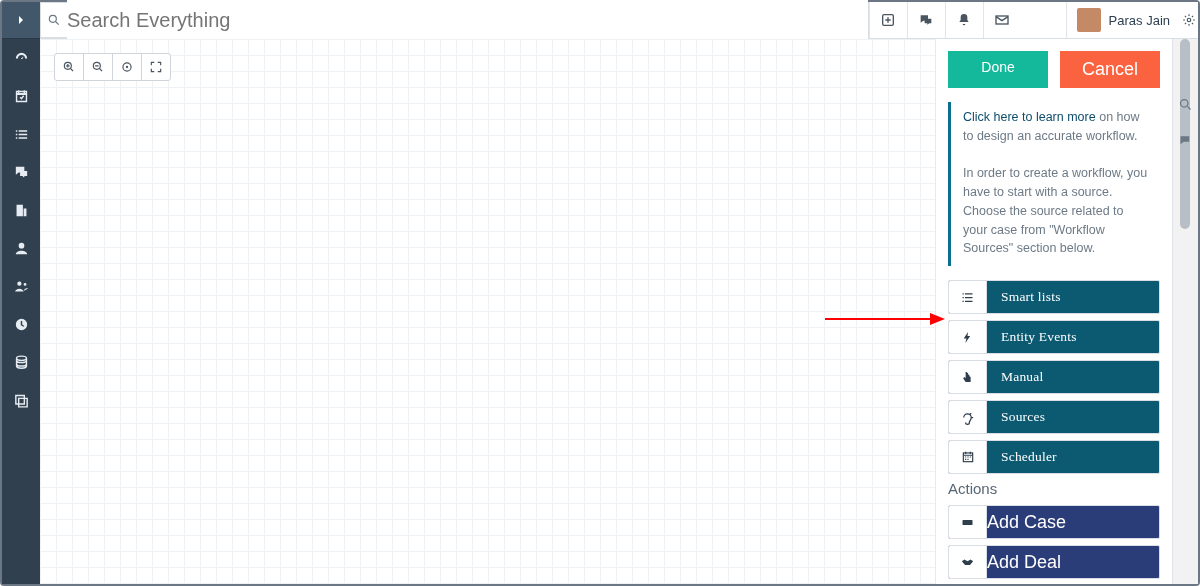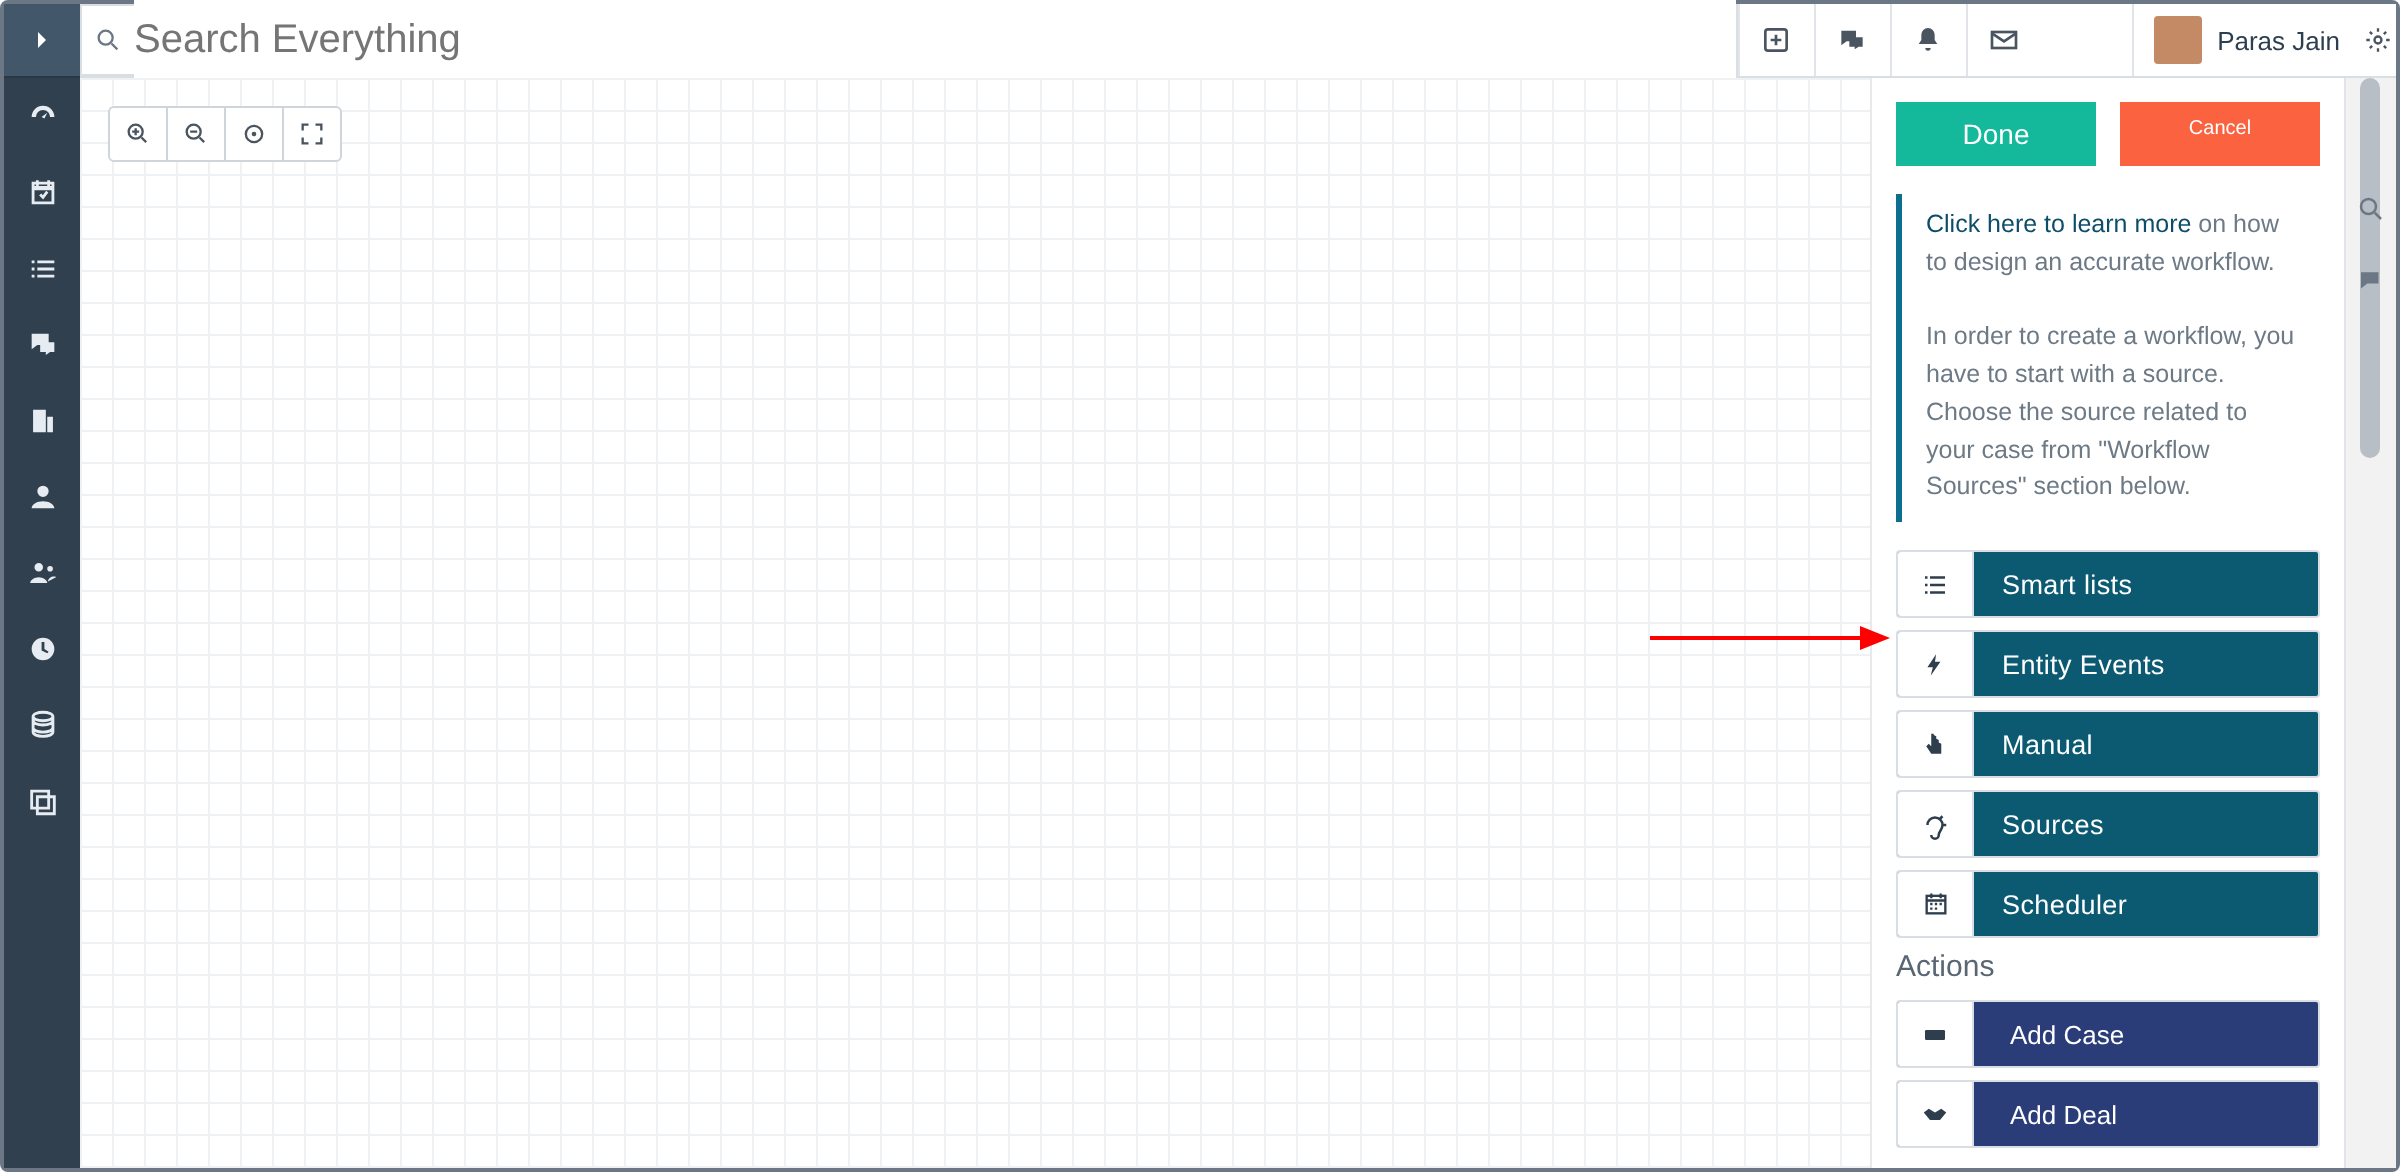--- a/index.html
+++ b/index.html
@@ -34,30 +34,30 @@
 .zoom-toolbar { position:absolute; left:14px; top:14px; display:flex; }
 .zoom-btn { width:30px; height:28px; border:1px solid #cfd5db; background:#fff; display:flex; align-items:center; justify-content:center; color:#4a5560; margin-left:-1px;}
 .zoom-btn:first-child { margin-left:0; border-top-left-radius:3px; border-bottom-left-radius:3px;}
 .zoom-btn:last-child { border-top-right-radius:3px; border-bottom-right-radius:3px;}
 .zoom-btn svg { width:14px; height:14px; fill: currentColor; }
 
 
 .panel { position:absolute; right:26px; top:37px; bottom:0; width:236px; background:#fff; padding:12px 12px 0 12px; overflow:hidden;}
 .btn-row { display:flex; gap:12px; margin-bottom:14px; }
 .btn-done { flex:1; background:#14b89a; color:#fff; text-align:center; padding:8px 0; font-size:14px; }
-.btn-cancel { flex:1; background:#fb6340; color:#fff; text-align:center; padding:8px 0; font-size:10px;}
+.btn-cancel { flex:1; background:#fb6340; color:#fff; text-align:center; padding:8px 0; font-size:18px;}
 .info-box { border-left:3px solid #0c6f8f; padding:6px 10px 8px 12px; color:#6d7a86; font-size:12.5px; line-height:1.5; margin-bottom:14px;}
 .info-box .link { color:#0d4d6b; font-weight:400; }
 .section-title { color:#596673; font-size:15px; margin:6px 0 8px 0; }
-.source-item { display:flex; align-items:center; height:34px; border:1px solid #d8dee4; border-radius:2px; margin-bottom:6px; background:#0c5a72; color:#fff; overflow:hidden; cursor:grab;}
+.source-item { display:flex; align-items:center; height:34px; border:1px solid #d8dee4; border-radius:2px; margin-bottom:6px; background:#0c5a72; color:#fff; overflow:hidden; cursor:grab;font-family:Liberation Serif, serif;}
 .source-item .icon-cell { width:38px; height:100%; background:#fff; color:#2f3e4d; display:flex; align-items:center; justify-content:center; border-right:1px solid #d8dee4;}
 .source-item .label { padding-left:14px; font-size:13.5px; letter-spacing:0.2px; }
 .action-item { display:flex; align-items:center; height:34px; border:1px solid #d8dee4; border-radius:2px; margin-bottom:6px; background:#2a3d78; color:#fff; overflow:hidden; cursor:grab;}
 .action-item .icon-cell { width:38px; height:100%; background:#fff; color:#2f3e4d; display:flex; align-items:center; justify-content:center; border-right:1px solid #d8dee4;}
-.action-item .label { padding-left:18px; font-size:13px; }
+.action-item .label { padding-left:0; font-size:18px; }
 
 
 .right-rail { position:absolute; right:0; top:37px; bottom:0; width:26px; background:#f2f2f2; border-left:1px solid #e1e5e9; }
 .right-rail .thumb { position:absolute; top:0; left:7px; width:10px; height:190px; background:#b8bec5; border-radius:5px; }
 .right-rail .icon1 { position:absolute; top:58px; left:5px; color:#6b7785; }
 .right-rail .icon2 { position:absolute; top:94px; left:5px; color:#6b7785; }
 
 
 .arrow-ann { position:absolute; left:823px; top:308px; width:120px; height:18px; pointer-events:none; }
 

